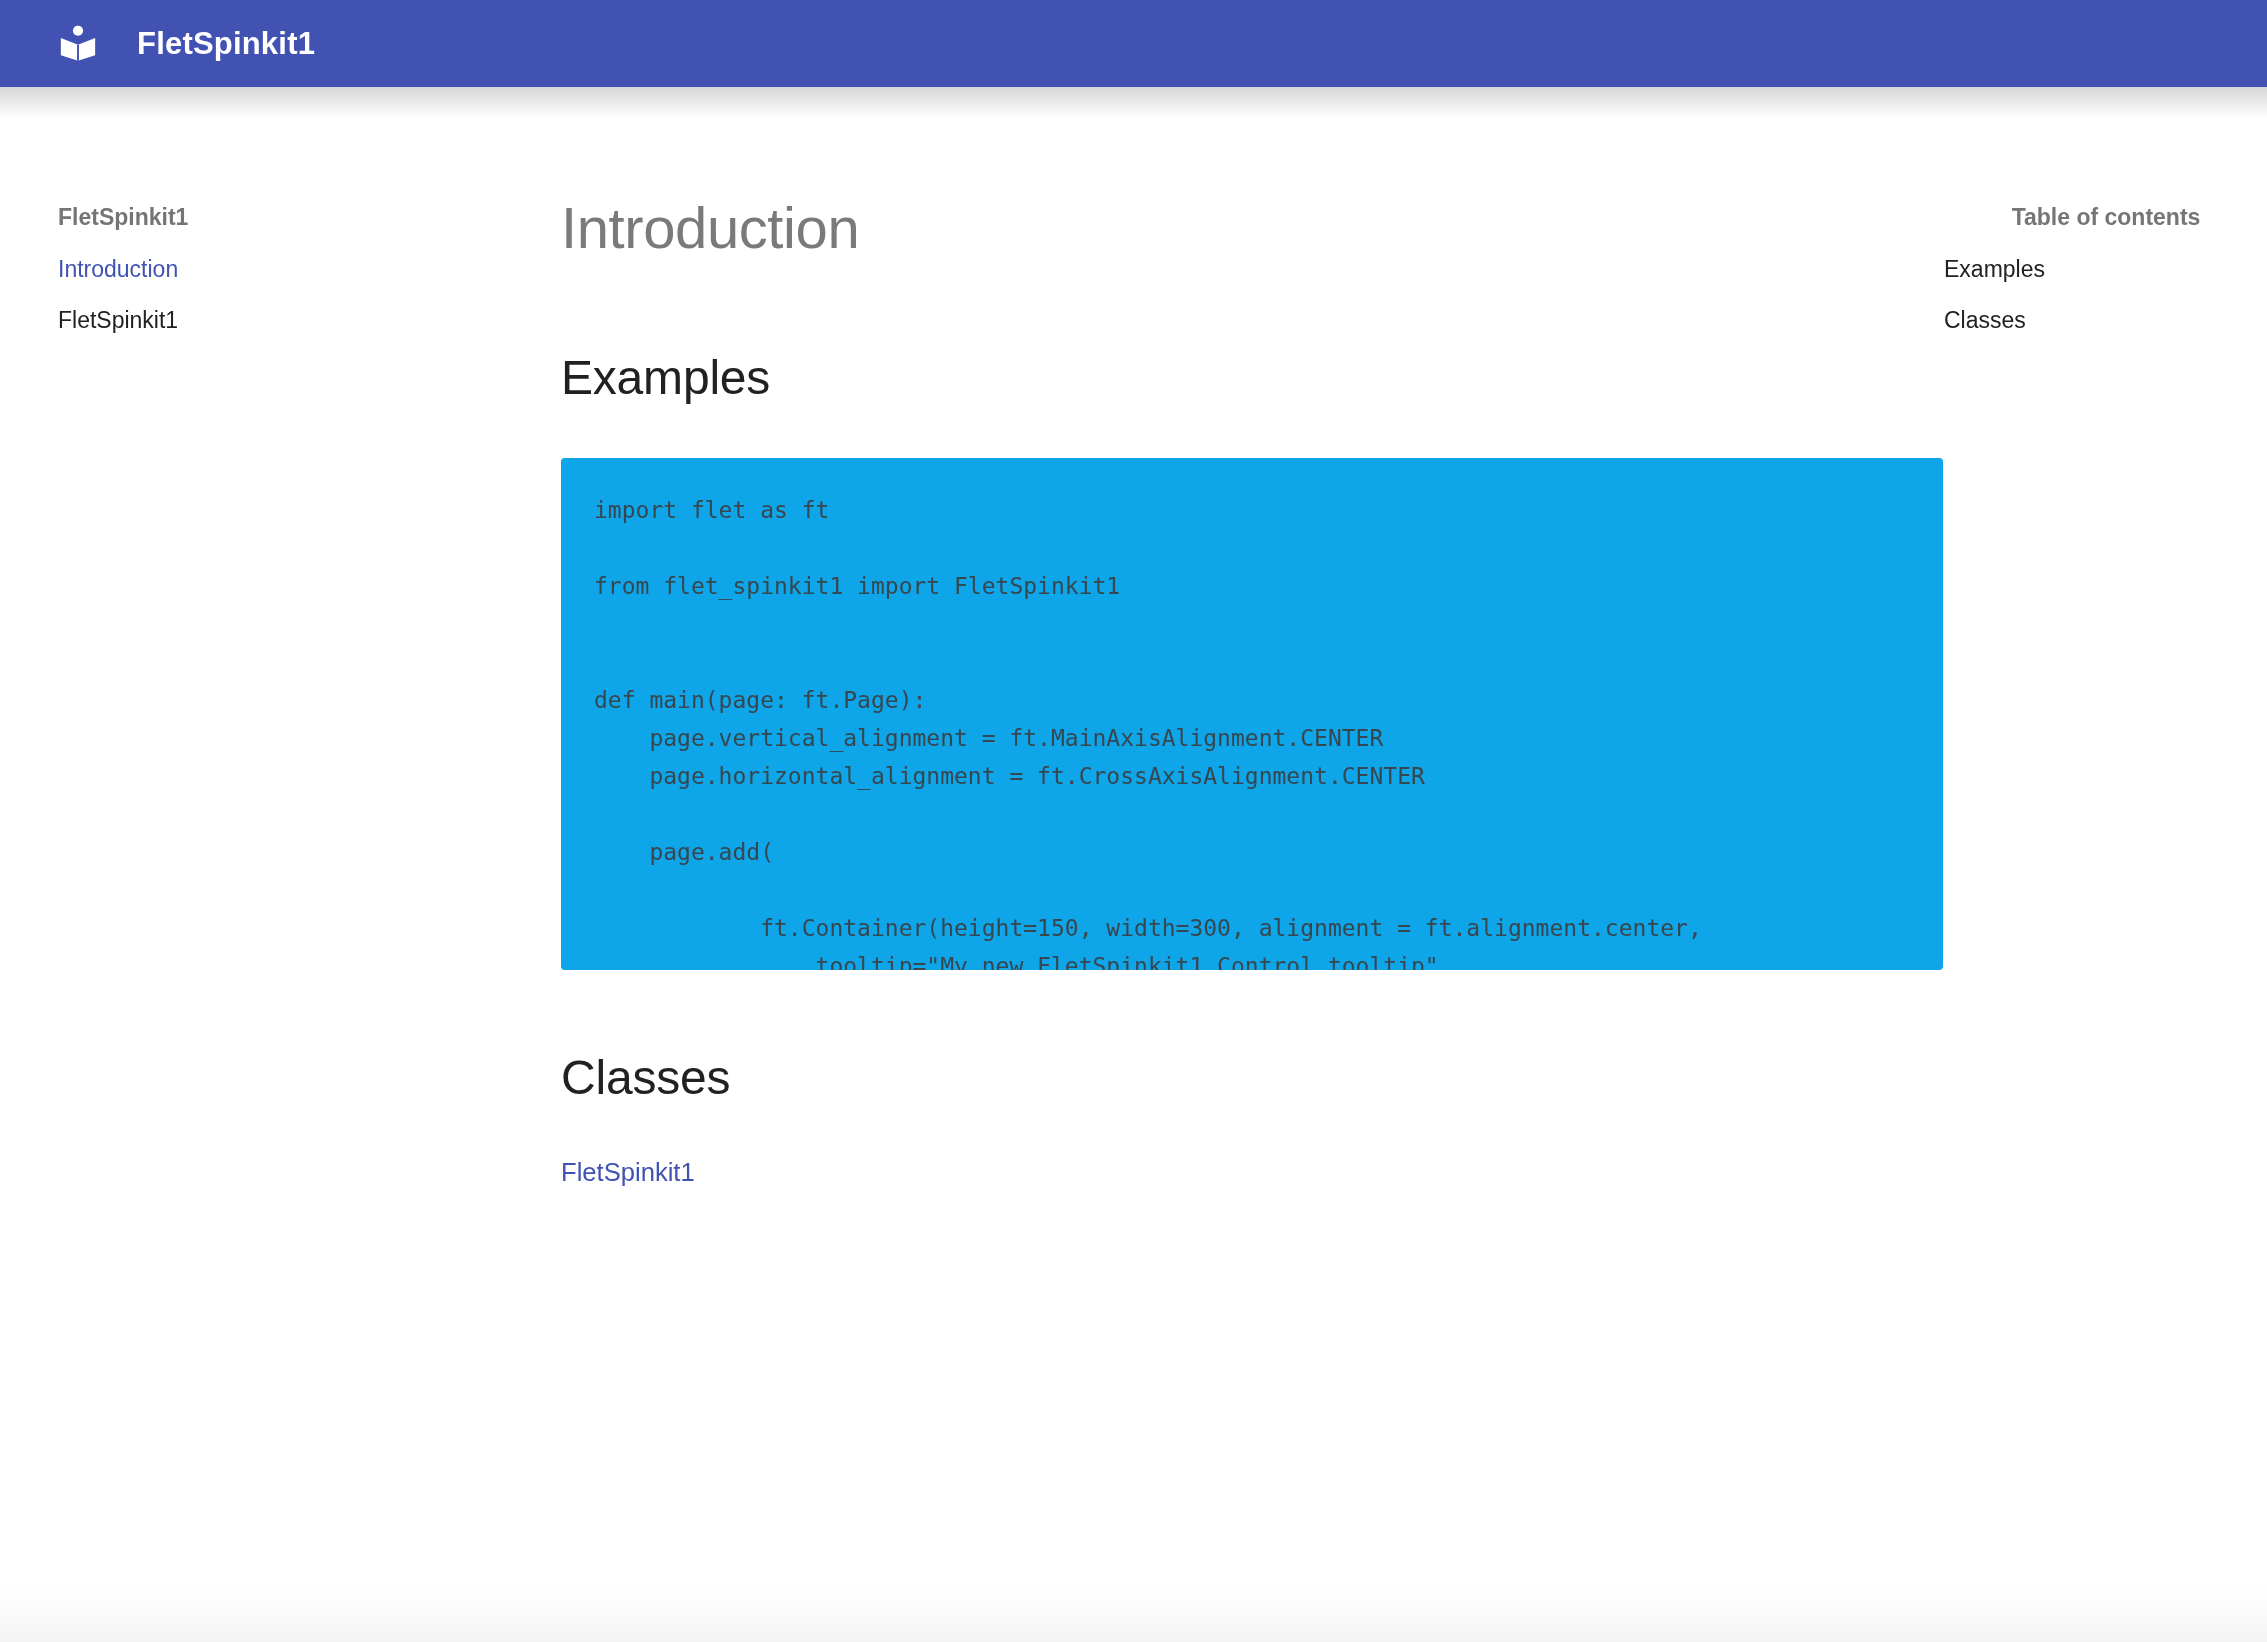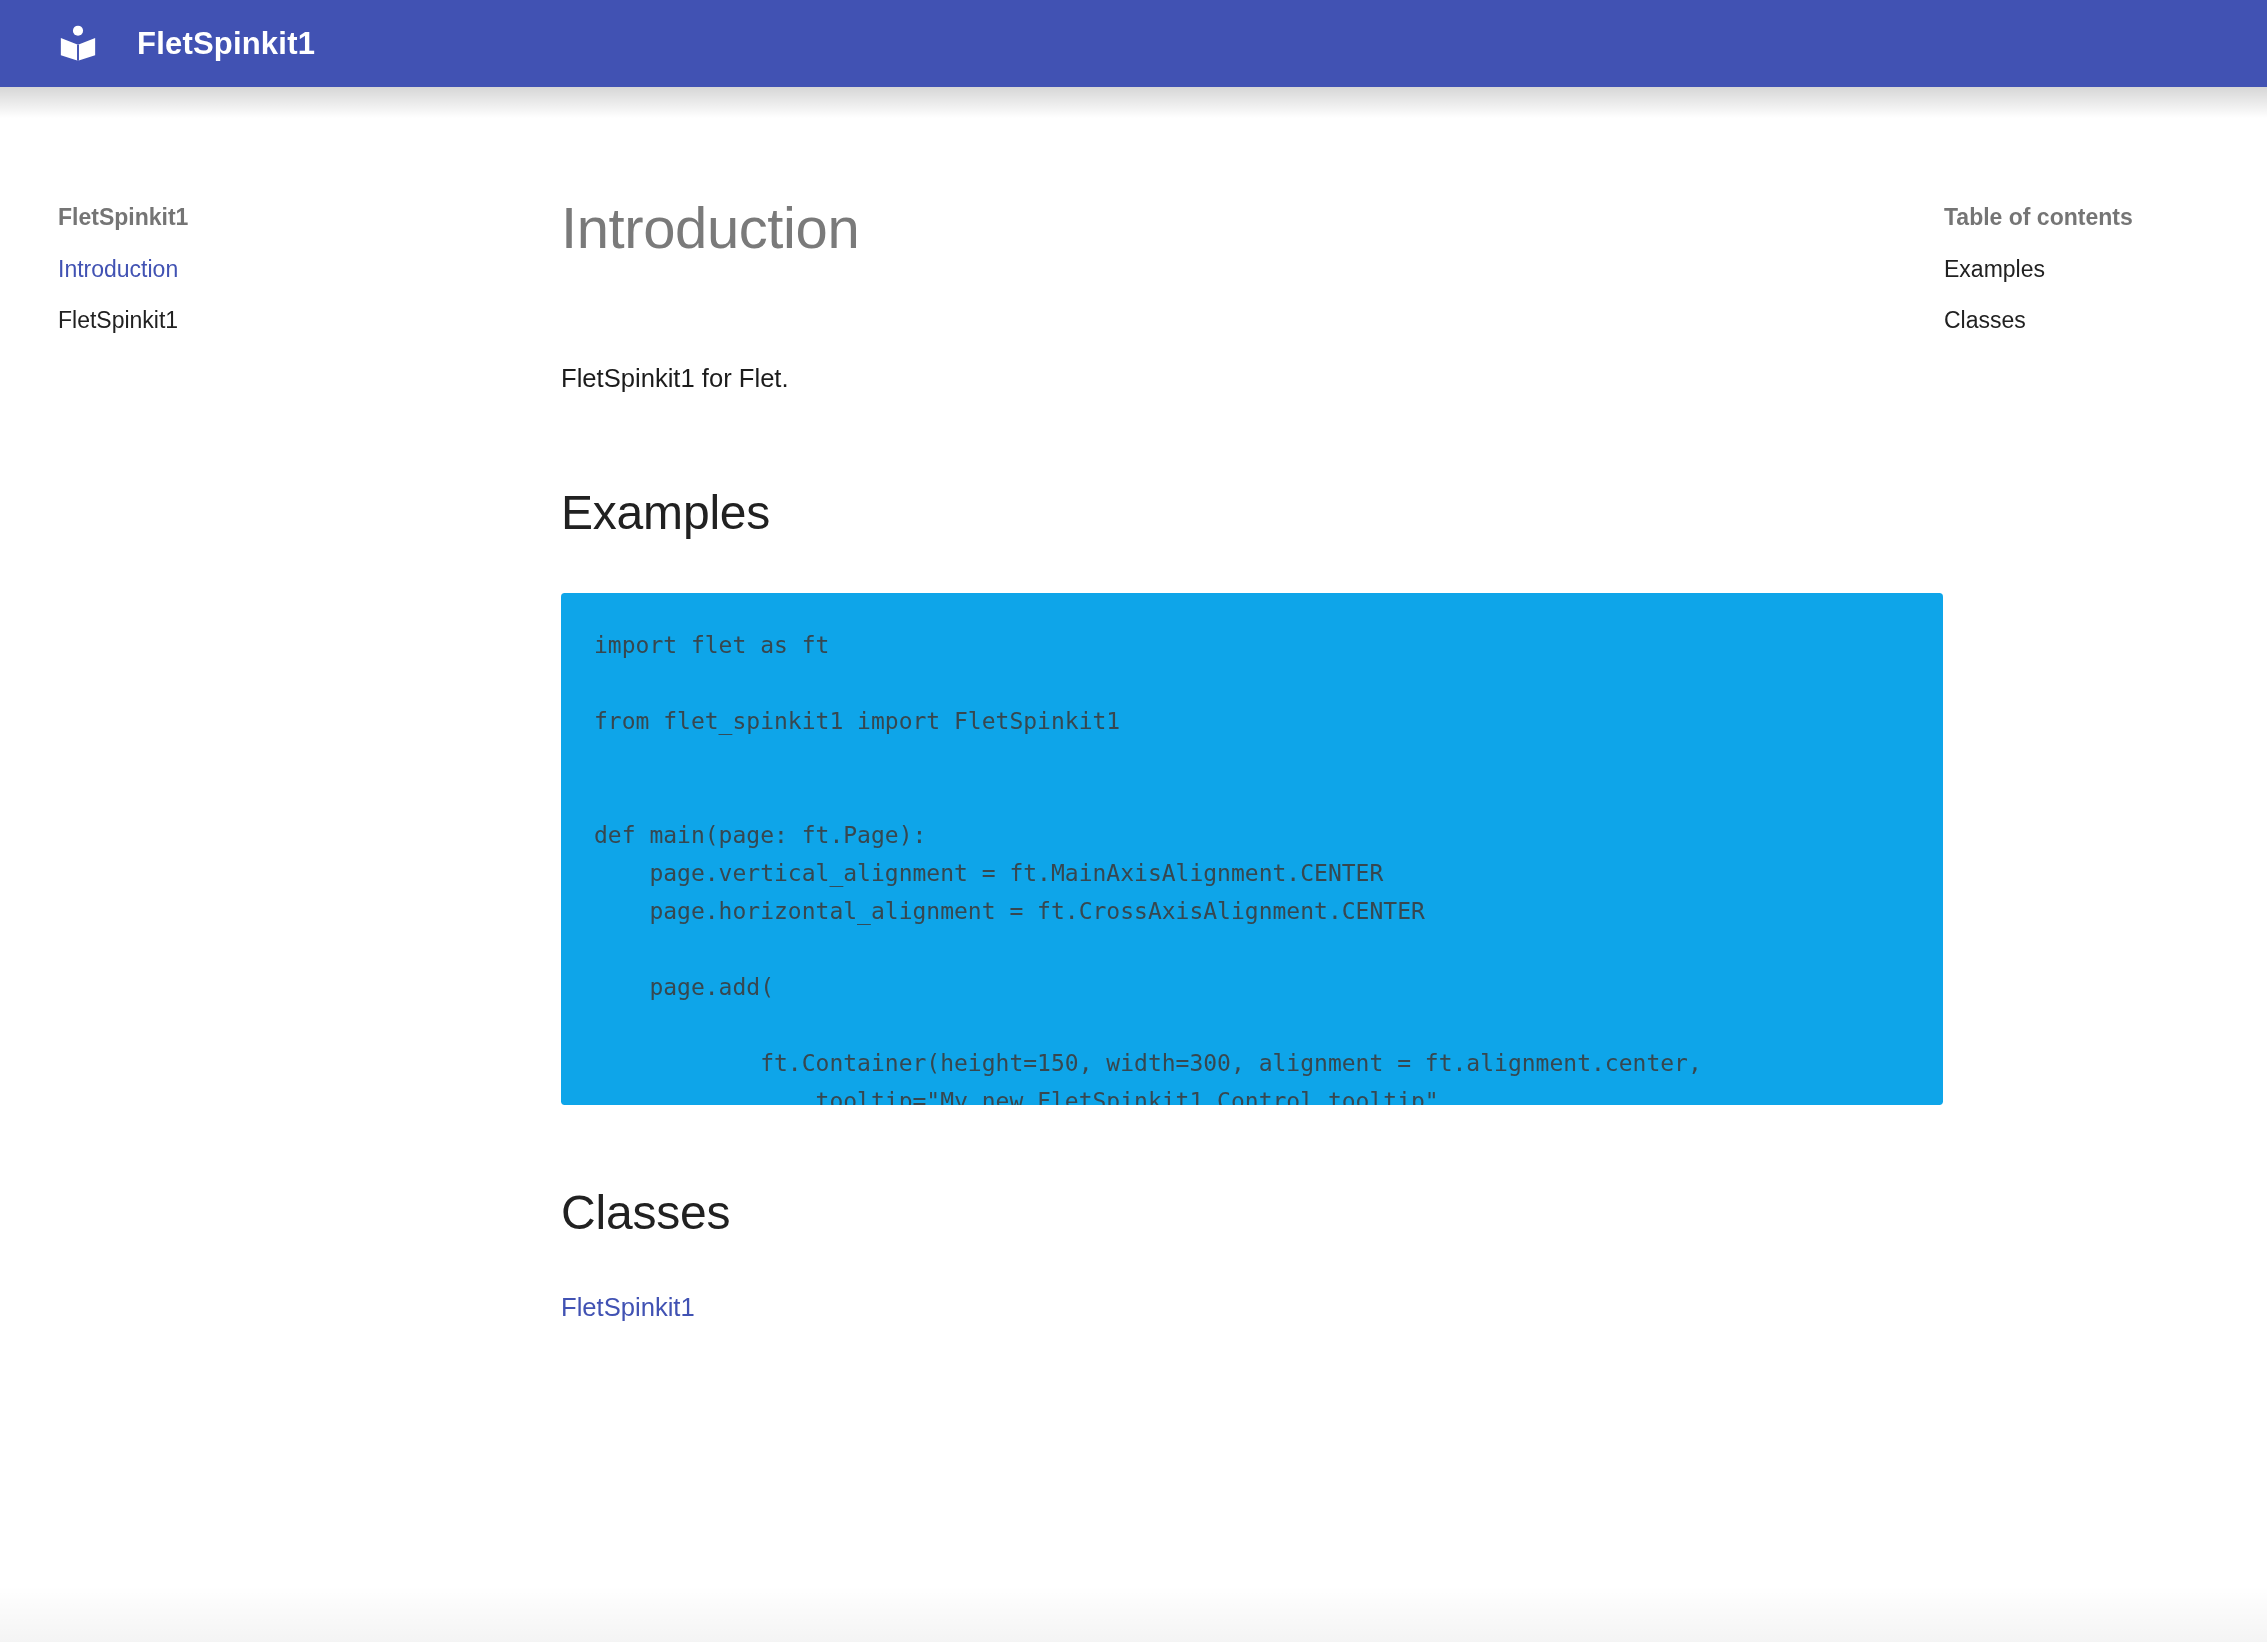--- a/index.html
+++ b/index.html
@@ -153,20 +153,21 @@
     flex: 0 0 324px;
     padding-top: 117px;
     padding-right: 0px;
   }
   .toc-title {
     font-size: 23px;
     font-weight: bold;
     color: #757575;
     line-height: 1.2;
     margin-bottom: 24px;
+    text-align: center;
   }
   .toc-link {
     display: block;
     font-size: 23px;
     line-height: 1.2;
     margin-bottom: 24px;
     color: #212121;
     text-decoration: none;
     cursor: pointer;
     width: max-content;
@@ -205,21 +206,20 @@
     <a class="nav-link active">Introduction</a>
 
     <a class="nav-link plain">FletSpinkit1</a>
   </nav>
 
   <main class="content">
     <div class="content-inner">
 
       <h1 class="doc-title">Introduction</h1>
 
-      <p class="lede">FletSpinkit1 for Flet.</p>
 
       <h2 class="doc-h2">Examples</h2>
 
       <div class="codeblock">
         <pre>import flet as ft
 
 from flet_spinkit1 import FletSpinkit1
 
 
 def main(page: ft.Page):

